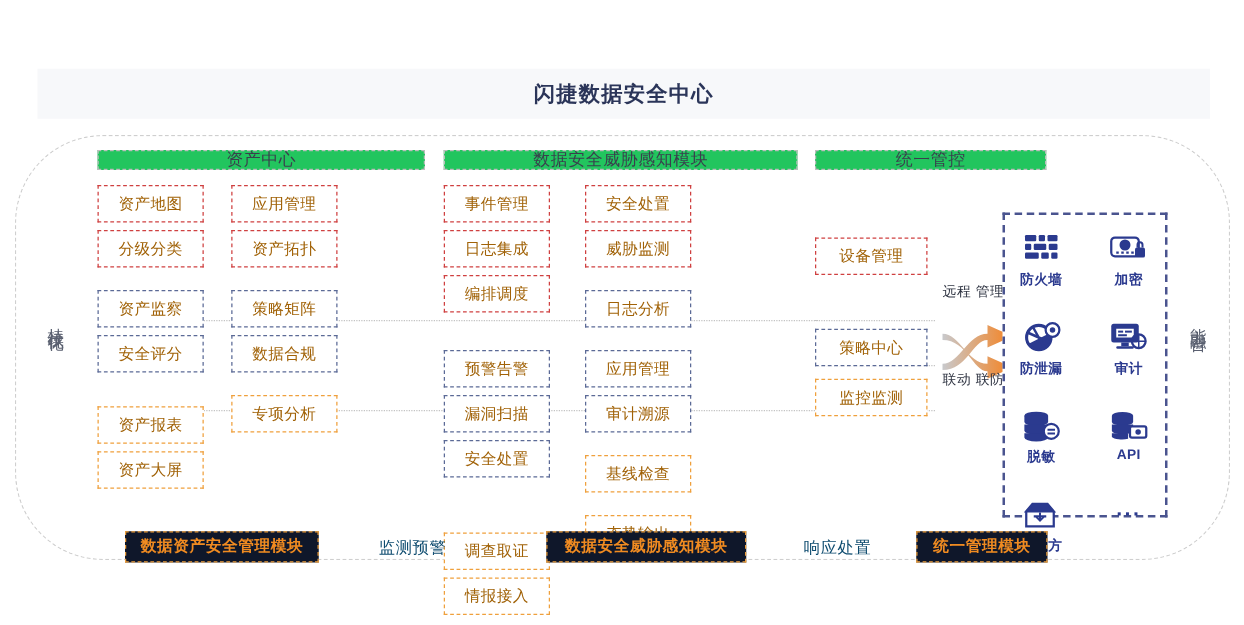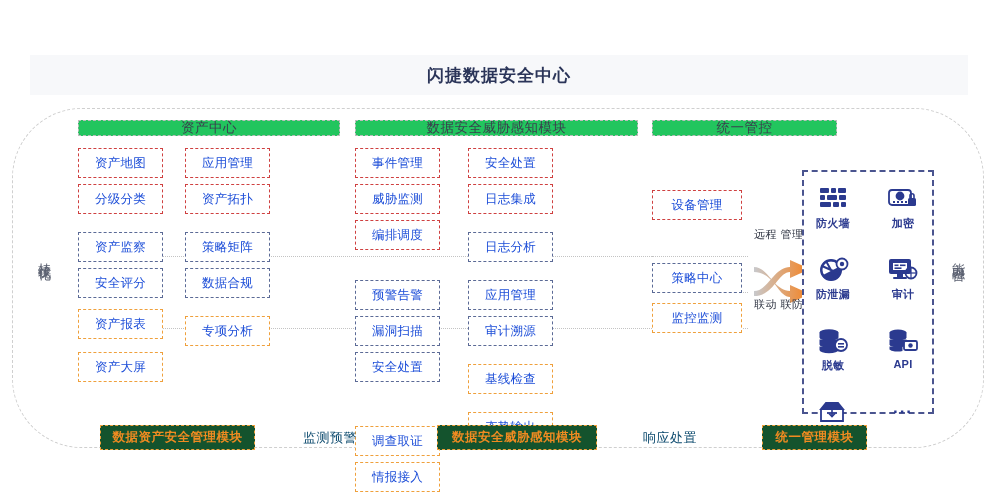--- a/index.html
+++ b/index.html
@@ -52,21 +52,21 @@
     background: #22c55e;
     height: 16px;
     display: flex; align-items: center; justify-content: center;
     font-size: 13.5px; color: #3a3f4d;
     letter-spacing: 0.5px;
   }
   .grid { display: flex; flex-wrap: wrap; gap: 6px 8px; margin-top: 12px; }
   .cell {
     height: 30px;
     display: flex; align-items: center; justify-content: center;
-    font-size: 12.5px; color: #1d4ed8;
+    font-size: 12.5px; color: #a16207;
     background: #fff;
     letter-spacing: 0.3px;
     white-space: nowrap;
   }
   .cell.red    { border: 1.6px dashed #cf4040; }
   .cell.blue   { border: 1.6px dashed #5b6a96; }
   .cell.orange { border: 1.6px dashed #efa03c; }
 
   
   #colA { left: 78px; top: 120px; width: 262px; }
@@ -121,32 +121,32 @@
   .capcell .cl { font-size: 11px; color: #2b3a8f; font-weight: bold; margin-top: 2px; letter-spacing: .3px; }
   .capcell .dots { font-size: 17px; color: #2b3a8f; font-weight: bold; letter-spacing: 1px; line-height: 30px; }
 
   
   .footer { position: absolute; left: 0; top: 425px; width: 995px; height: 26px; }
   .badge {
     position: absolute; top: 0; height: 25px;
     border: 1.6px dashed #efa03c;
     display: flex; align-items: center; justify-content: center;
     font-size: 12.5px; font-weight: bold; color: #f08b21;
-    letter-spacing: .5px; background: #14532d;
+    letter-spacing: .5px; background: #0f172a;
   }
   .ftext {
     position: absolute; top: 0; height: 25px;
     display: flex; align-items: center; justify-content: center;
     font-size: 13px; color: #0c4a6e; letter-spacing: .5px;
   }
   #badge1 { left: 100px;  width: 155px; }
   #ftext1 { left: 285px;  width: 90px; }
   #badge2 { left: 437px;  width: 160px; }
   #ftext2 { left: 625px;  width: 90px; }
-  #badge3 { left: 762px;  width: 105px; }
+  #badge3 { left: 733px;  width: 105px; }
 </style>
 </head>
 <body>
 
 <div id="root">
 
   <div class="titlebar">
     <div class="title">闪捷数据安全中心</div>
   </div>
 
@@ -165,33 +165,33 @@
     <div class="col-head">资产中心</div>
     <div class="grid">
       <div class="cell red">资产地图</div>
       <div class="cell red">应用管理</div>
       <div class="cell red">分级分类</div>
       <div class="cell red">资产拓扑</div>
       <div class="cell blue" style="margin-top:12px;">资产监察</div>
       <div class="cell blue" style="margin-top:12px;">策略矩阵</div>
       <div class="cell blue">安全评分</div>
       <div class="cell blue">数据合规</div>
-      <div class="cell orange" style="margin-top:5px;">资产报表</div>
+      <div class="cell orange" style="margin-top:21px;">资产报表</div>
       <div class="cell orange" style="margin-top:12px;">专项分析</div>
       <div class="cell orange">资产大屏</div>
     </div>
   </div>
 
   <div class="col" id="colB">
     <div class="col-head">数据安全威胁感知模块</div>
     <div class="grid">
       <div class="cell red">事件管理</div>
       <div class="cell red">安全处置</div>
+      <div class="cell red">日志集成</div>
       <div class="cell red">威胁监测</div>
-      <div class="cell red">日志集成</div>
       <div class="cell red">编排调度</div>
       <div class="cell blue" style="margin-top:12px;">日志分析</div>
       <div class="cell blue" style="margin-top:12px;">预警告警</div>
       <div class="cell blue" style="margin-top:12px;">应用管理</div>
       <div class="cell blue">漏洞扫描</div>
       <div class="cell blue">审计溯源</div>
       <div class="cell blue">安全处置</div>
       <div class="cell orange" style="margin-top:12px;">基线检查</div>
       <div class="cell orange" style="margin-top:26px;">调查取证</div>
       <div class="cell orange" style="margin-top:12px;">态势输出</div>

